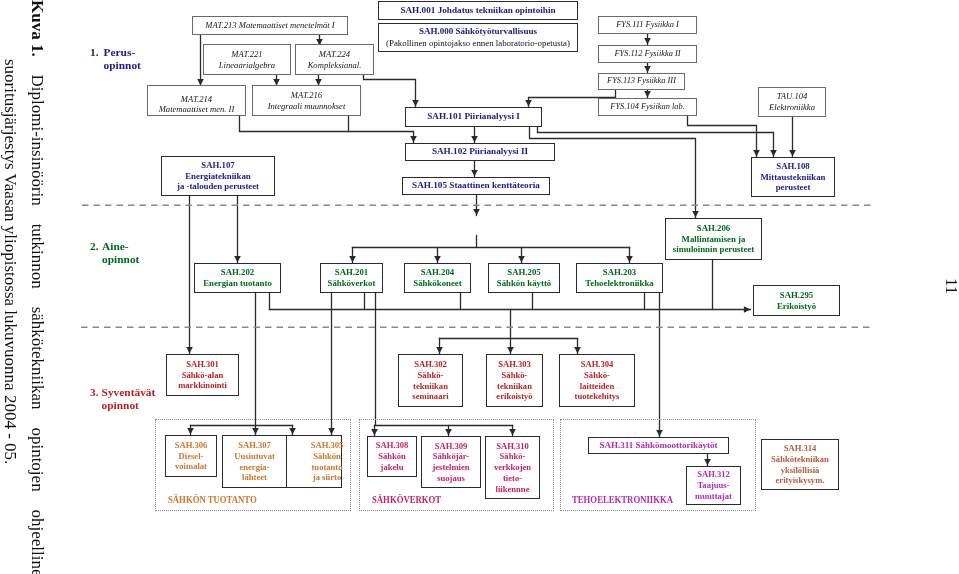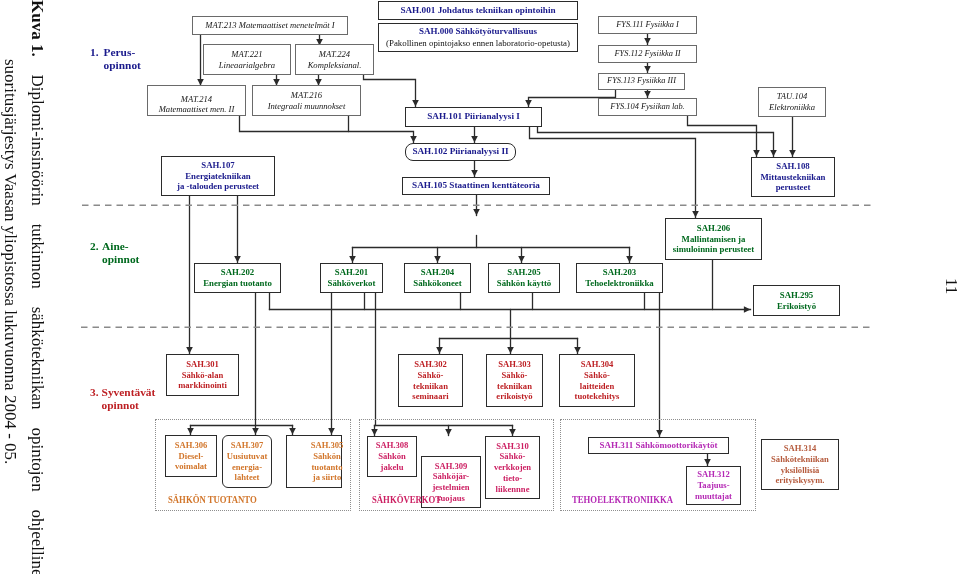--- a/index.html
+++ b/index.html
@@ -280,21 +280,21 @@
     <div class="node it" style="left: 598px; top: 98px; width: 99px; height: 18px; font-size: 8.4px;">
       <span class="ln">FYS.104 Fysiikan lab.</span>
     </div>
     <div class="node it" style="left: 758px; top: 87px; width: 68px; height: 30px; font-size: 8.6px;">
       <span class="ln">TAU.104</span>
       <span class="ln">Elektroniikka</span>
     </div>
     <div class="node bl" style="left: 405px; top: 107px; width: 137px; height: 20px; font-size: 9.2px;">
       <span class="ln">SAH.101 Piirianalyysi I</span>
     </div>
-    <div class="node bl" style="left: 405px; top: 143px; width: 111px; height: 18px; font-size: 9.2px; border-radius: 8px;">
+    <div class="node bl" style="left: 405px; top: 143px; width: 150px; height: 18px; font-size: 9.2px;">
       <span class="ln">SAH.102 Piirianalyysi II</span>
     </div>
     <div class="node bl" style="left: 402px; top: 177px; width: 148px; height: 18px; font-size: 9.2px;">
       <span class="ln">SAH.105 Staattinen kenttäteoria</span>
     </div>
     <div class="node bl" style="left: 161px; top: 156px; width: 114px; height: 40px; font-size: 8.8px;">
       <span class="ln">SAH.107</span>
       <span class="ln">Energiatekniikan</span>
       <span class="ln">ja -talouden perusteet</span>
     </div>
@@ -353,38 +353,38 @@
       <span class="ln">SAH.304</span>
       <span class="ln">Sähkö-</span>
       <span class="ln">laitteiden</span>
       <span class="ln">tuotekehitys</span>
     </div>
     <div class="node or" style="left: 165px; top: 435px; width: 52px; height: 42px; font-size: 8.6px;">
       <span class="ln">SAH.306</span>
       <span class="ln">Diesel-</span>
       <span class="ln">voimalat</span>
     </div>
-    <div class="node or" style="left: 222px; top: 435px; width: 50px; height: 53px; font-size: 8.6px; border-radius: 6px;">
+    <div class="node or" style="left: 222px; top: 435px; width: 65px; height: 53px; font-size: 8.6px;">
       <span class="ln">SAH.307</span>
       <span class="ln">Uusiutuvat</span>
       <span class="ln">energia-</span>
       <span class="ln">lähteet</span>
     </div>
     <div class="node or" style="left: 286px; top: 435px; width: 56px; height: 53px; font-size: 8.6px; padding-left: 26px;">
       <span class="ln">SAH.305</span>
       <span class="ln">Sähkön</span>
       <span class="ln">tuotanto</span>
       <span class="ln">ja siirto</span>
     </div>
     <div class="node pk" style="left: 367px; top: 436px; width: 50px; height: 41px; font-size: 8.6px;">
       <span class="ln">SAH.308</span>
       <span class="ln">Sähkön</span>
       <span class="ln">jakelu</span>
     </div>
-    <div class="node pk" style="left: 421px; top: 436px; width: 60px; height: 52px; font-size: 8.6px; margin-top: 20px;">
+    <div class="node pk" style="left: 421px; top: 436px; width: 60px; height: 52px; font-size: 8.6px;">
       <span class="ln">SAH.309</span>
       <span class="ln">Sähköjär-</span>
       <span class="ln">jestelmien</span>
       <span class="ln">suojaus</span>
     </div>
     <div class="node pk" style="left: 485px; top: 436px; width: 55px; height: 63px; font-size: 8.6px;">
       <span class="ln">SAH.310</span>
       <span class="ln">Sähkö-</span>
       <span class="ln">verkkojen</span>
       <span class="ln">tieto-</span>

